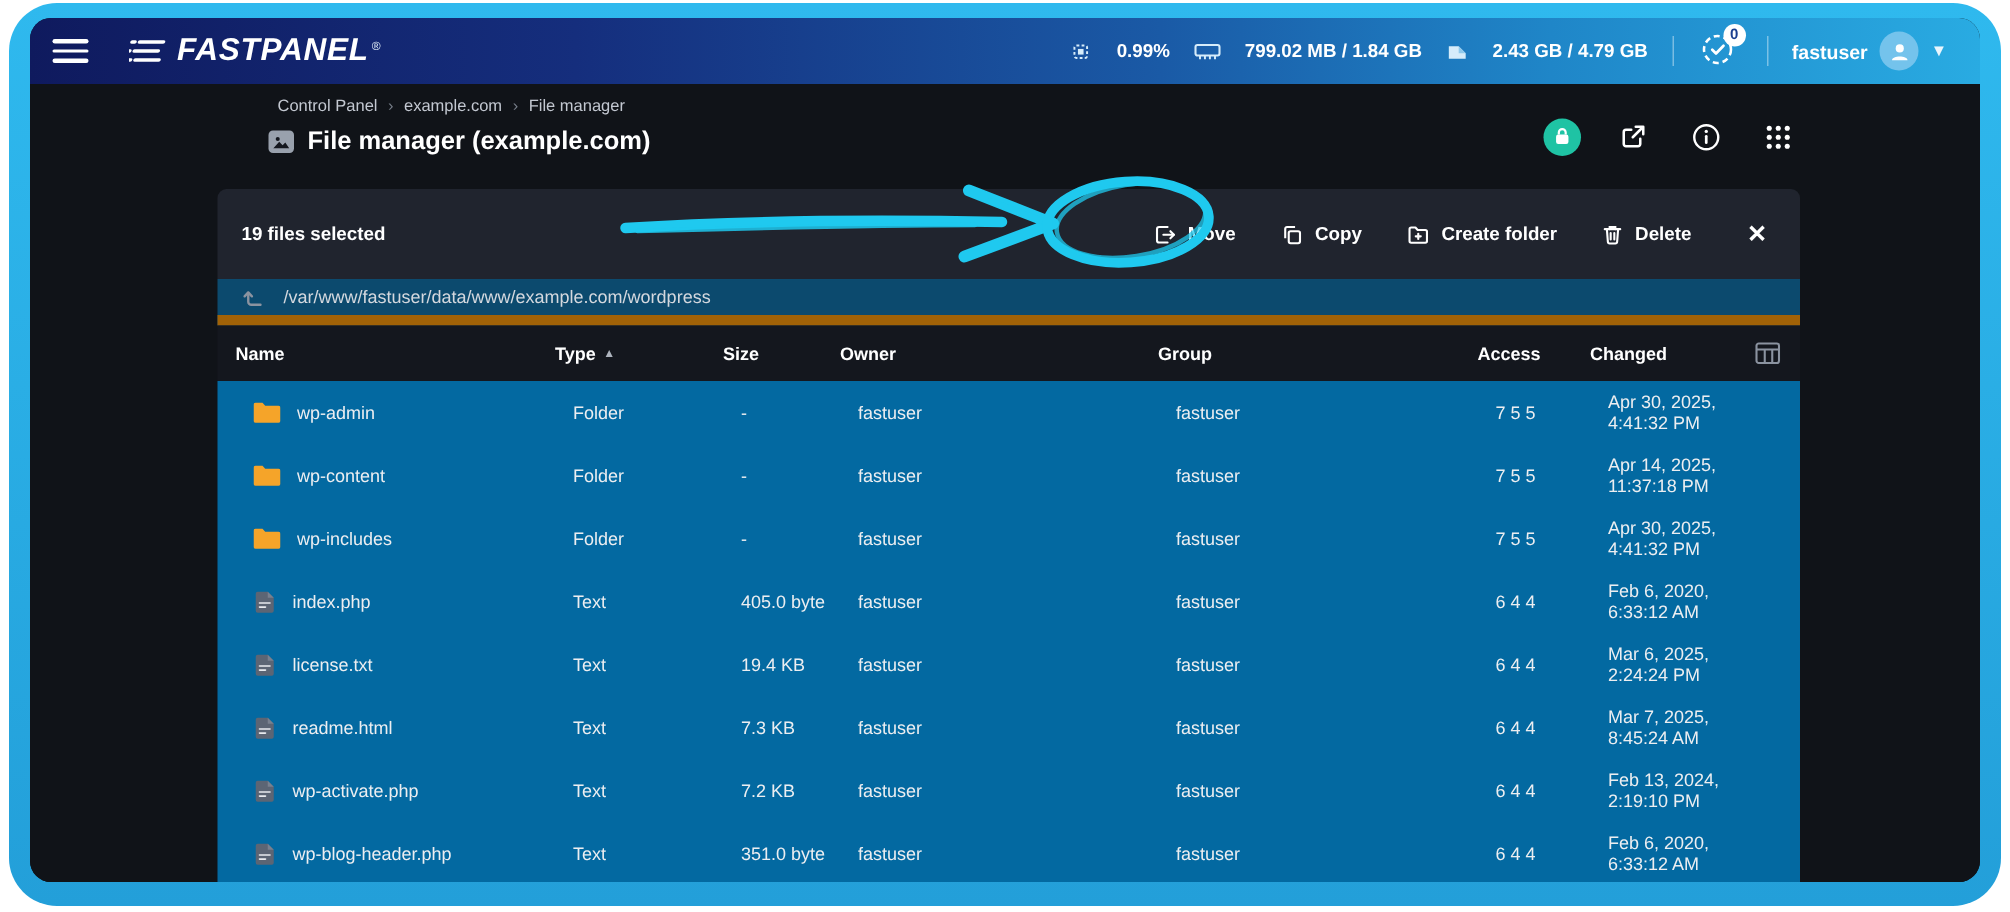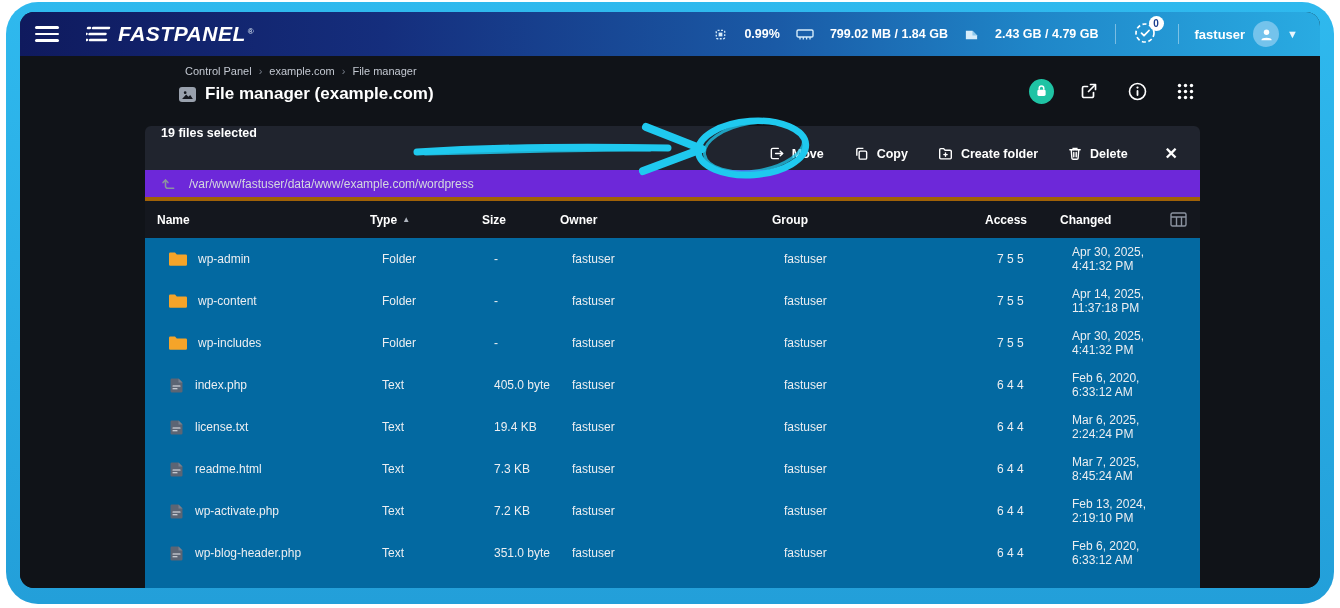--- a/index.html
+++ b/index.html
@@ -42,29 +42,29 @@
   .crumb { cursor:pointer; }
   .page-title-row { position:absolute; left:125px; top:28px; display:flex; align-items:center; gap:9px;margin-left:34px; }
   .title-icon { width:17px; height:15px; border-radius:3px; background:#99a1ad; display:flex; align-items:center; justify-content:center; }
   .page-title { font-size:17px; font-weight:bold; color:#fff; }
   .header-actions { position:absolute; right:122px; top:22px; display:flex; align-items:center; gap:22px; }
   .hicon { width:26px; height:26px; display:flex; align-items:center; justify-content:center; cursor:pointer; }
   .lock-badge { width:25px; height:25px; border-radius:50%; background:#1fc3a4; display:flex; align-items:center; justify-content:center; cursor:pointer; }
 
   
   .panel { position:absolute; left:125px; right:120px; top:70px; bottom:0; display:flex; flex-direction:column; }
-  .toolbar { height:44px; background:#20242e; border-radius:6px 6px 0 0; display:flex; padding:0 14px 0 16px;flex-direction:column; }
+  .toolbar { height:60px; background:#20242e; border-radius:6px 6px 0 0; display:flex; align-items:center; padding:0 14px 0 16px; }
   .selection-text { font-size:12.5px; font-weight:bold; color:#fff; }
   .toolbar-buttons { margin-left:auto; display:flex; align-items:center; gap:8px; }
   .tbtn { display:flex; align-items:center; gap:8px; padding:6px 11px; border-radius:4px; cursor:pointer;
           font-size:12.5px; font-weight:bold; color:#fff; background:transparent; border:none; }
   .tbtn svg { display:block; }
   .close-btn { margin-left:10px; font-size:16px; color:#fff; padding:4px 8px; cursor:pointer; font-weight:bold; }
 
-  .pathbar { height:31px; background:#6d28d9; border-bottom:4px solid #a16207; display:flex; align-items:center; gap:13px; padding:0 16px; }
+  .pathbar { height:31px; background:#0c4a6e; border-bottom:7px solid #a16207; display:flex; align-items:center; gap:13px; padding:0 16px; }
   .path-text { font-size:12px; color:#d4d8de; }
   .up-btn { cursor:pointer; display:flex; align-items:center; }
 
   .grid-row { display:grid; grid-template-columns:213px 112px 78px 212px 213px 75px 1fr 30px; align-items:center; padding-left:12px; }
   .thead { height:37px; background:#14171e; font-size:12px; font-weight:bold; color:#fff; }
   .th { display:flex; align-items:center; gap:5px; cursor:pointer; }
   .sort-arrow { font-size:8px; color:#aeb4be; }
   .cols-icon { cursor:pointer; display:flex; }
 
   .rows { flex:1; background:#0369a1; overflow:hidden;padding-left:12px; }

